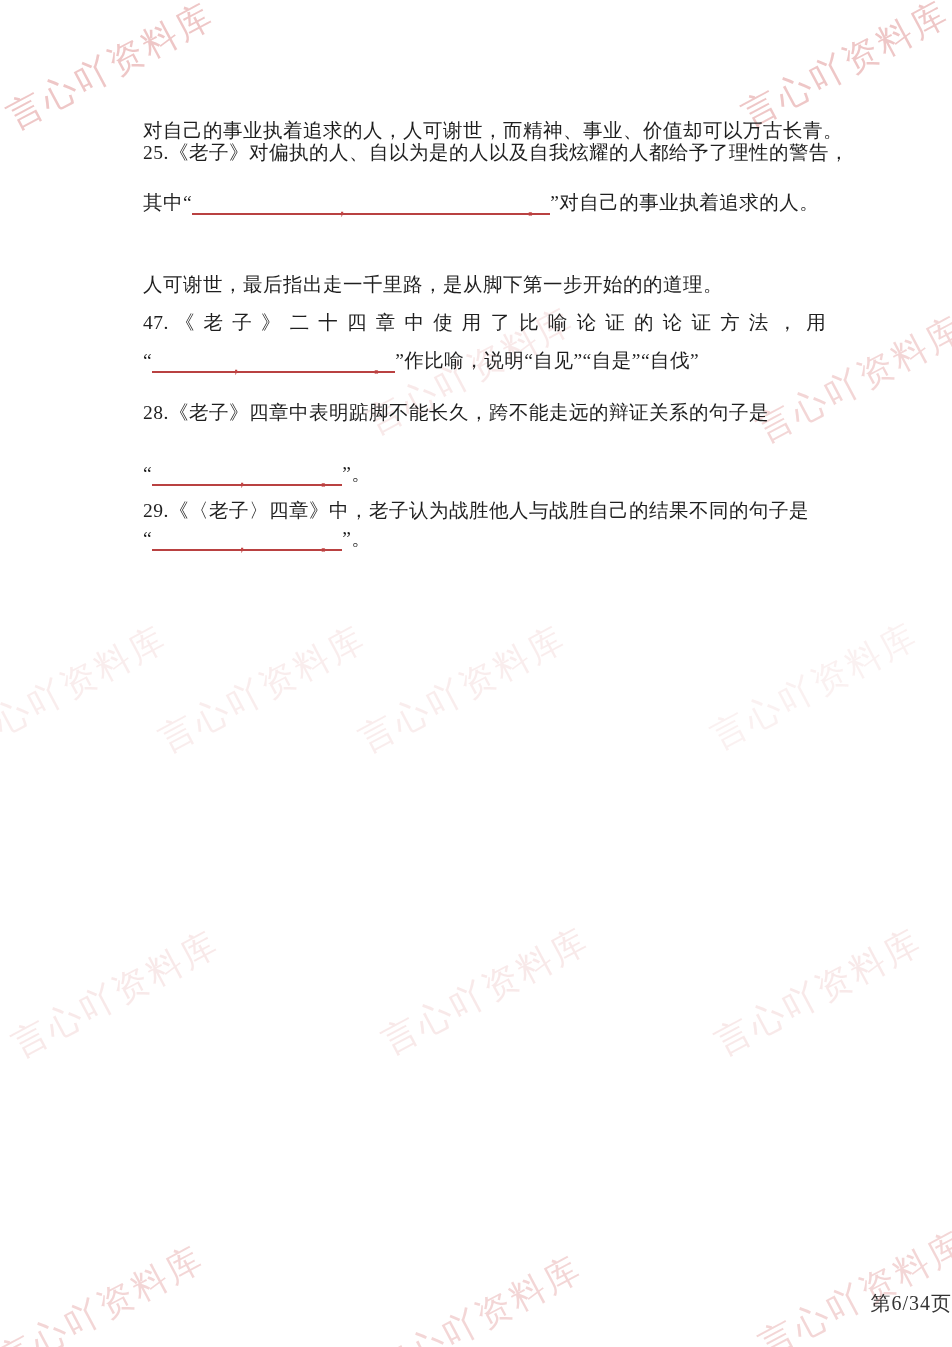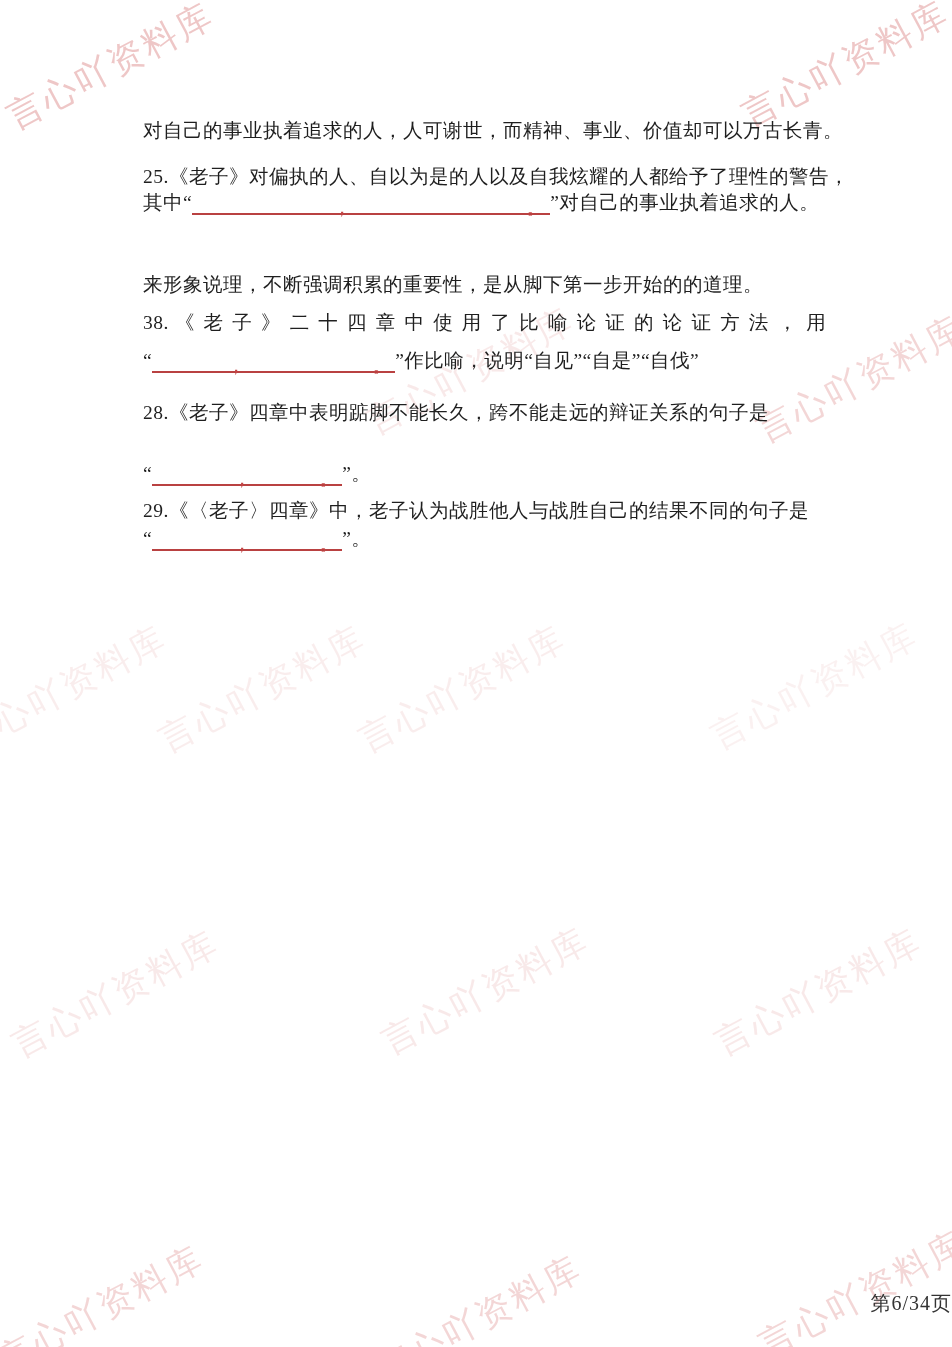--- a/index.html
+++ b/index.html
@@ -48,21 +48,21 @@
     bottom:-4px;
     color:#c34545;
     font-size:19.5px;
     line-height:19.5px;
   }
   .b-q25{width:358px;}  .b-q25 .p1{left:140px;} .b-q25 .p2{right:4px;}
   .b-q26{width:88px;}
   .b-q27{width:243px;}  .b-q27 .p1{left:74px;}  .b-q27 .p2{right:3px;}
   .b-q28{width:190px;}  .b-q28 .p1{left:80px;}  .b-q28 .p2{right:3px;}
   
-  .y1 {top:118px;} .y2 {top:164px;} .y3 {top:190px;} .y4 {top:233px;}
+  .y1 {top:118px;} .y2 {top:140px;} .y3 {top:190px;} .y4 {top:233px;}
   .y5 {top:272px;} .y6 {top:310px;} .y7 {top:348px;} .y8 {top:386px;}
   .y9 {top:400px;} .y10{top:461px;} .y11{top:498px;} .y12{top:526px;}
   
   .footer{
     position:absolute;
     left:0;right:0;
     top:1290px;
     text-align:right;
     font-size:20px;
     color:#333333;
@@ -91,24 +91,24 @@
 
   <div class="line y1">对自己的事业执着追求的人，人可谢世，而精神、事业、价值却可以万古长青。</div>
 
   <div class="line y2">25.《老子》对偏执的人、自以为是的人以及自我炫耀的人都给予了理性的警告，</div>
 
   <div class="line y3">
     <span>其中“</span><span class="blank b-q25"><span class="rp p1">，</span><span class="rp p2">。</span></span><span>”对自己的事业执着追求的人。</span>
   </div>
 
 
-  <div class="line y5">来形象说理，不断强调积累的重要性，是从脚下第一步开始的的道理。</div>
+  <div class="line y5">人可谢世，最后指出走一千里路，是从脚下第一步开始的的道理。</div>
 
   <div class="line y6">
-    <span class="num">38.</span><span class="spread">《老子》二十四章中使用了比喻论证的论证方法，用</span>
+    <span class="num">47.</span><span class="spread">《老子》二十四章中使用了比喻论证的论证方法，用</span>
   </div>
 
   <div class="line y7">
     <span>“</span><span class="blank b-q27"><span class="rp p1">，</span><span class="rp p2">。</span></span><span>”作比喻，说明“自见”“自是”“自伐”</span>
   </div>
 
 
   <div class="line y9">28.《老子》四章中表明踮脚不能长久，跨不能走远的辩证关系的句子是</div>
 
   <div class="line y10">

